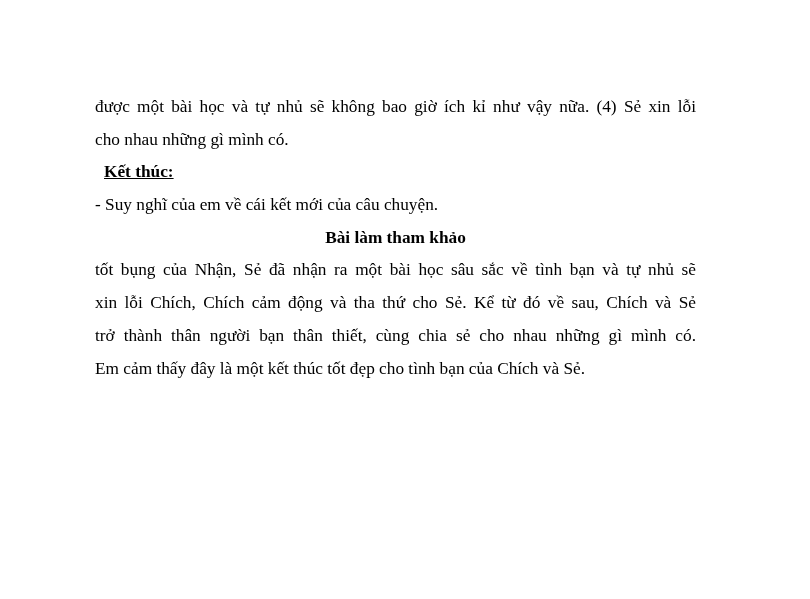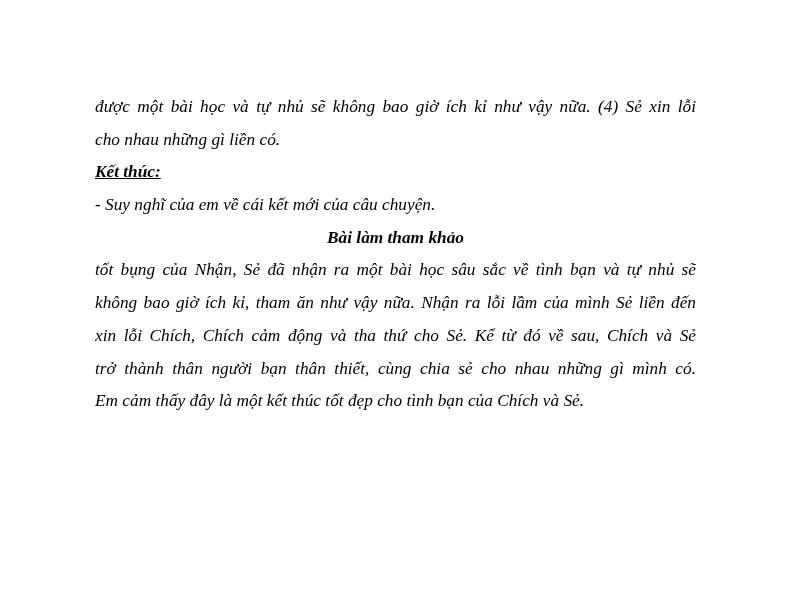--- a/index.html
+++ b/index.html
@@ -22,59 +22,58 @@
       width: 601px;
     }
     .line {
       font-size: 17.3px;
       height: 32.7px;
       line-height: 32.7px;
       white-space: nowrap;
       text-align: justify;
       text-align-last: justify;
       overflow: hidden;
-      font-style: italic;
     }
     .line.last {
       text-align-last: left;
     }
     .heading-u {
       font-weight: bold;
       text-decoration: underline;
       text-align-last: left;
+      margin-left: 9px;
     }
     .plain {
       text-align-last: left;
     }
     .title {
       font-weight: bold;
       text-align: right;
       text-align-last: center;
     }
     .indent {
       padding-left: 48px;
     }
   </style>
 </head>
 <body>
 
 <div class="page">
 
   <div>
     <div class="line">được một bài học và tự nhủ sẽ không bao giờ ích kỉ như vậy nữa. (4) Sẻ xin lỗi</div>
-    <div class="line last">cho nhau những gì liền có.</div>
+    <div class="line last">cho nhau những gì mình có.</div>
   </div>
 
   <div>
     <div class="line heading-u">Kết thúc:</div>
     <div class="line plain">- Suy nghĩ của em về cái kết mới của câu chuyện.</div>
   </div>
 
   <div>
     <div class="line title">Bài làm tham khảo</div>
     <div class="line">tốt bụng của Nhận, Sẻ đã nhận ra một bài học sâu sắc về tình bạn và tự nhủ sẽ</div>
-    <div class="line">không bao giờ ích kỉ, tham ăn như vậy nữa. Nhận ra lỗi lầm của mình Sẻ liền đến</div>
     <div class="line">xin lỗi Chích, Chích cảm động và tha thứ cho Sẻ. Kể từ đó về sau, Chích và Sẻ</div>
     <div class="line">trở thành thân người bạn thân thiết, cùng chia sẻ cho nhau những gì mình có.</div>
     <div class="line last">Em cảm thấy đây là một kết thúc tốt đẹp cho tình bạn của Chích và Sẻ.</div>
   </div>
 
 </div>
 
 </body></html>

